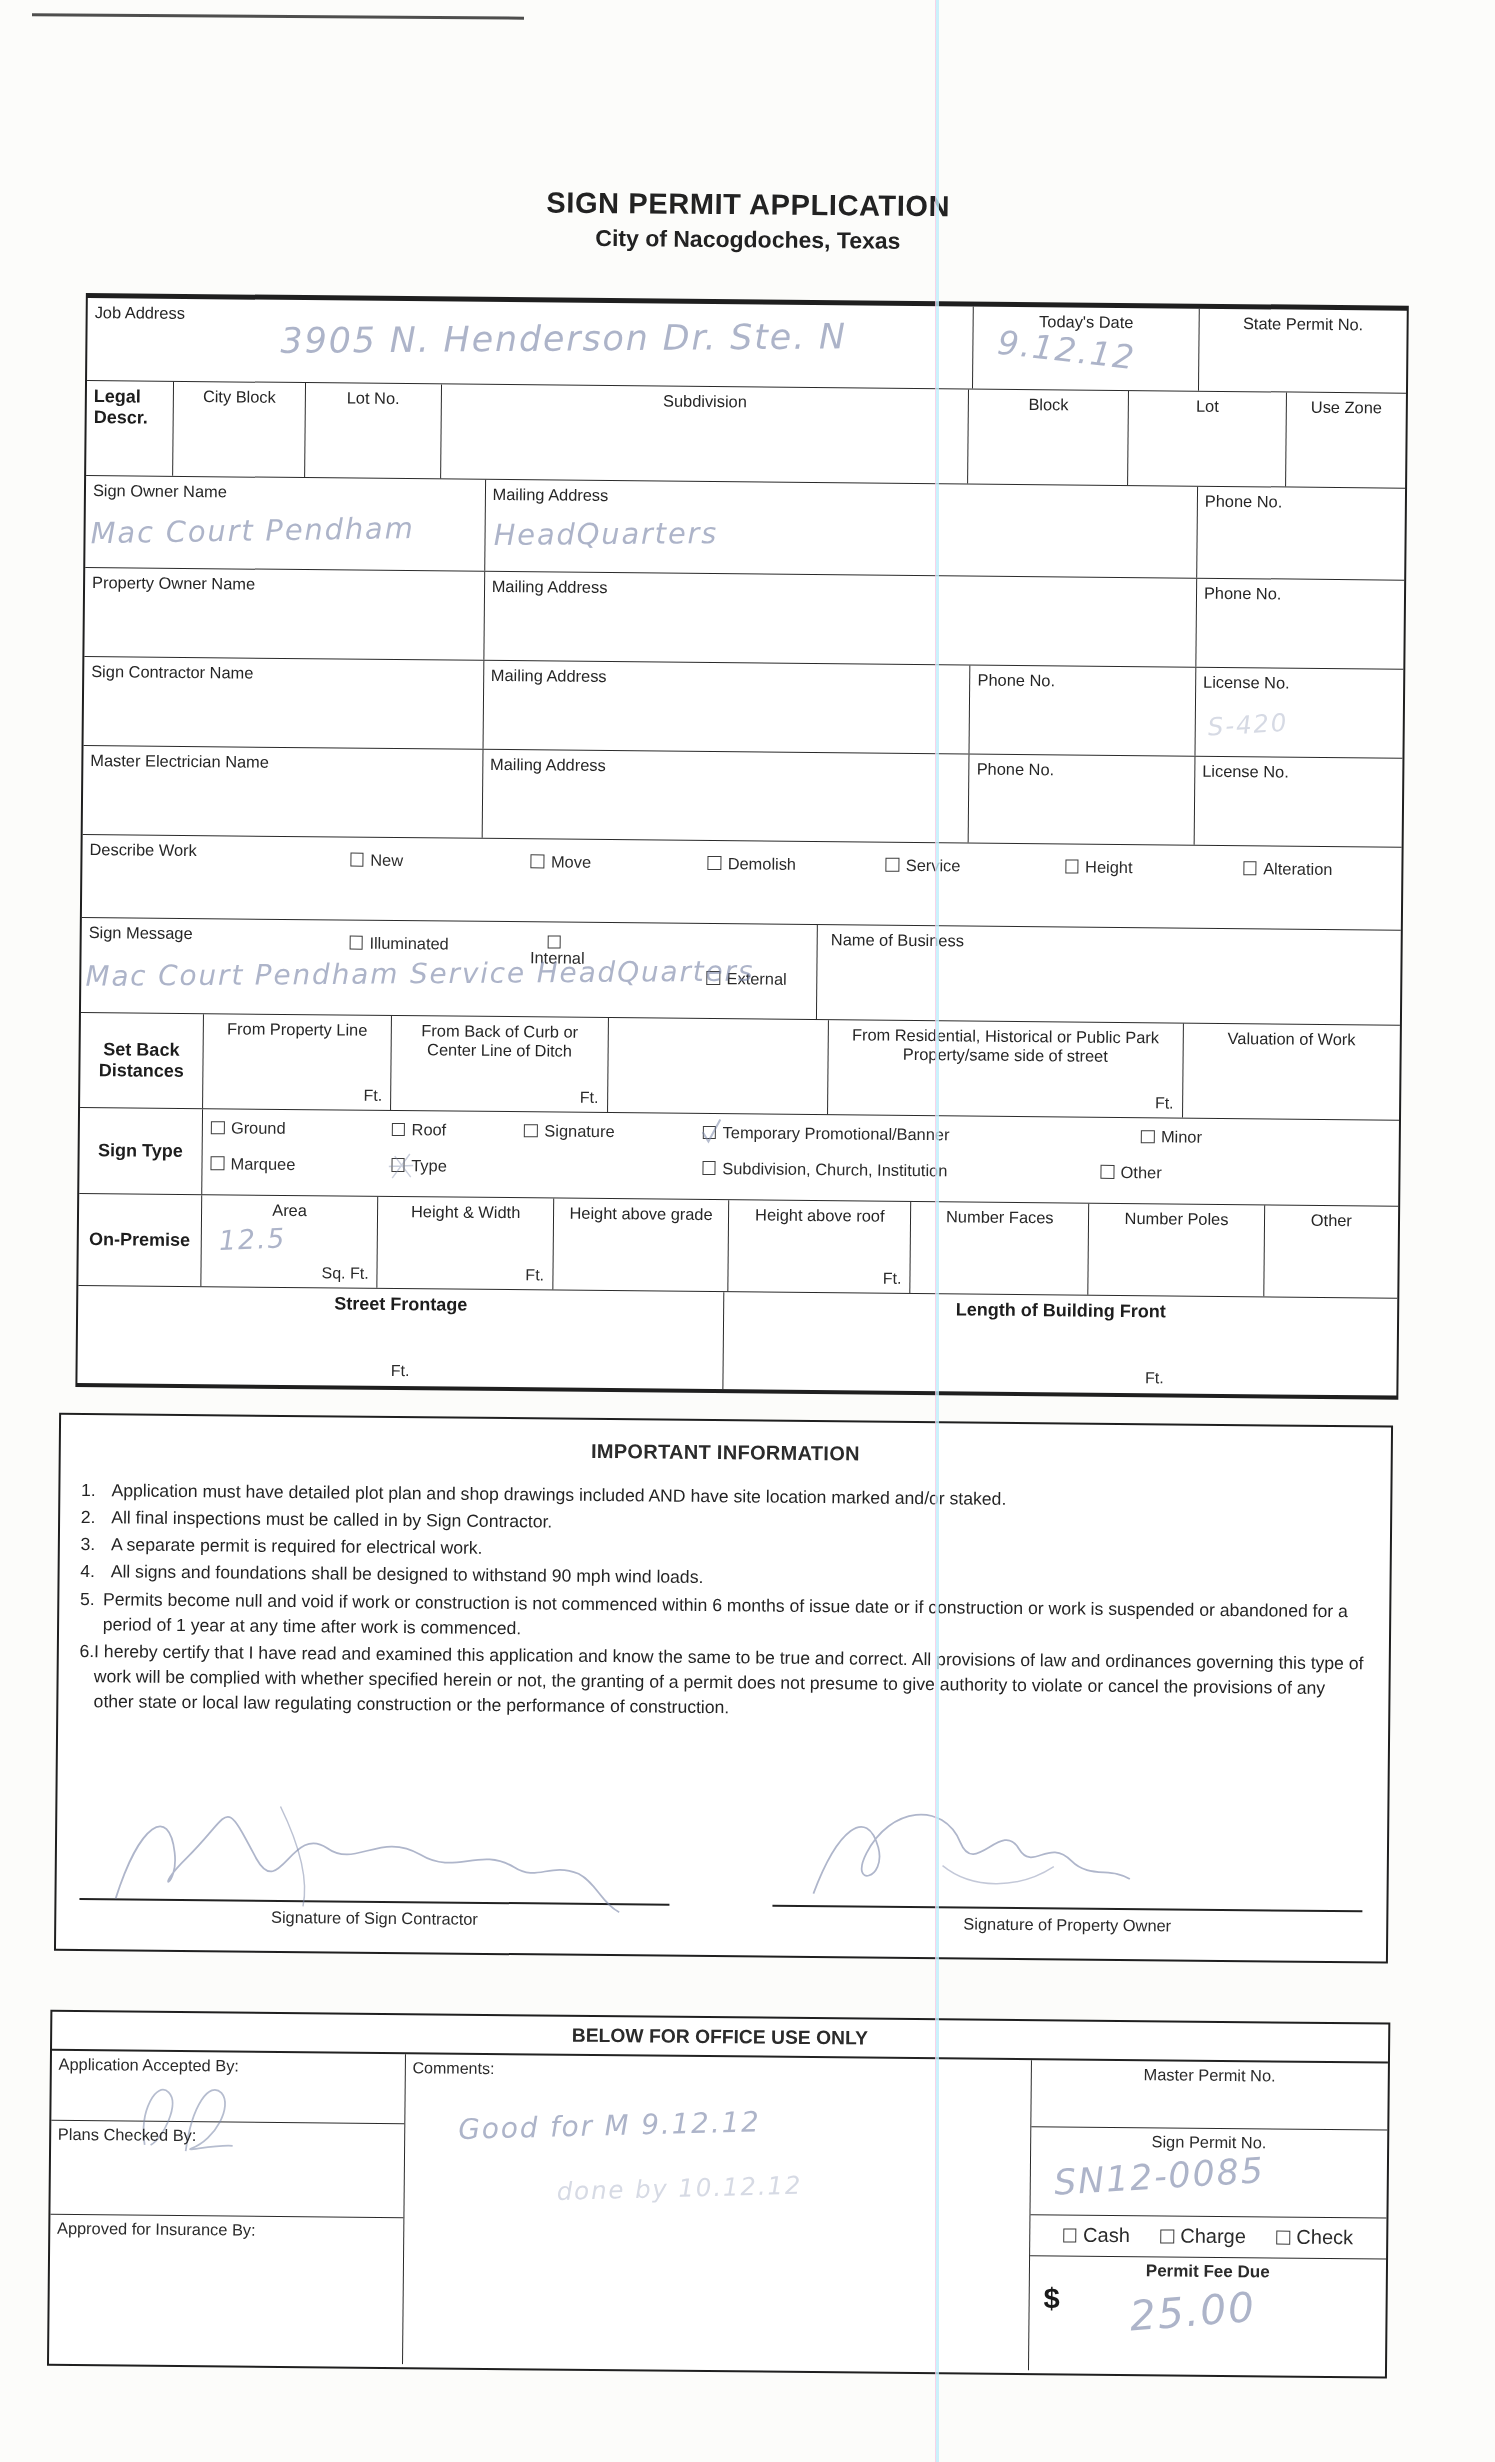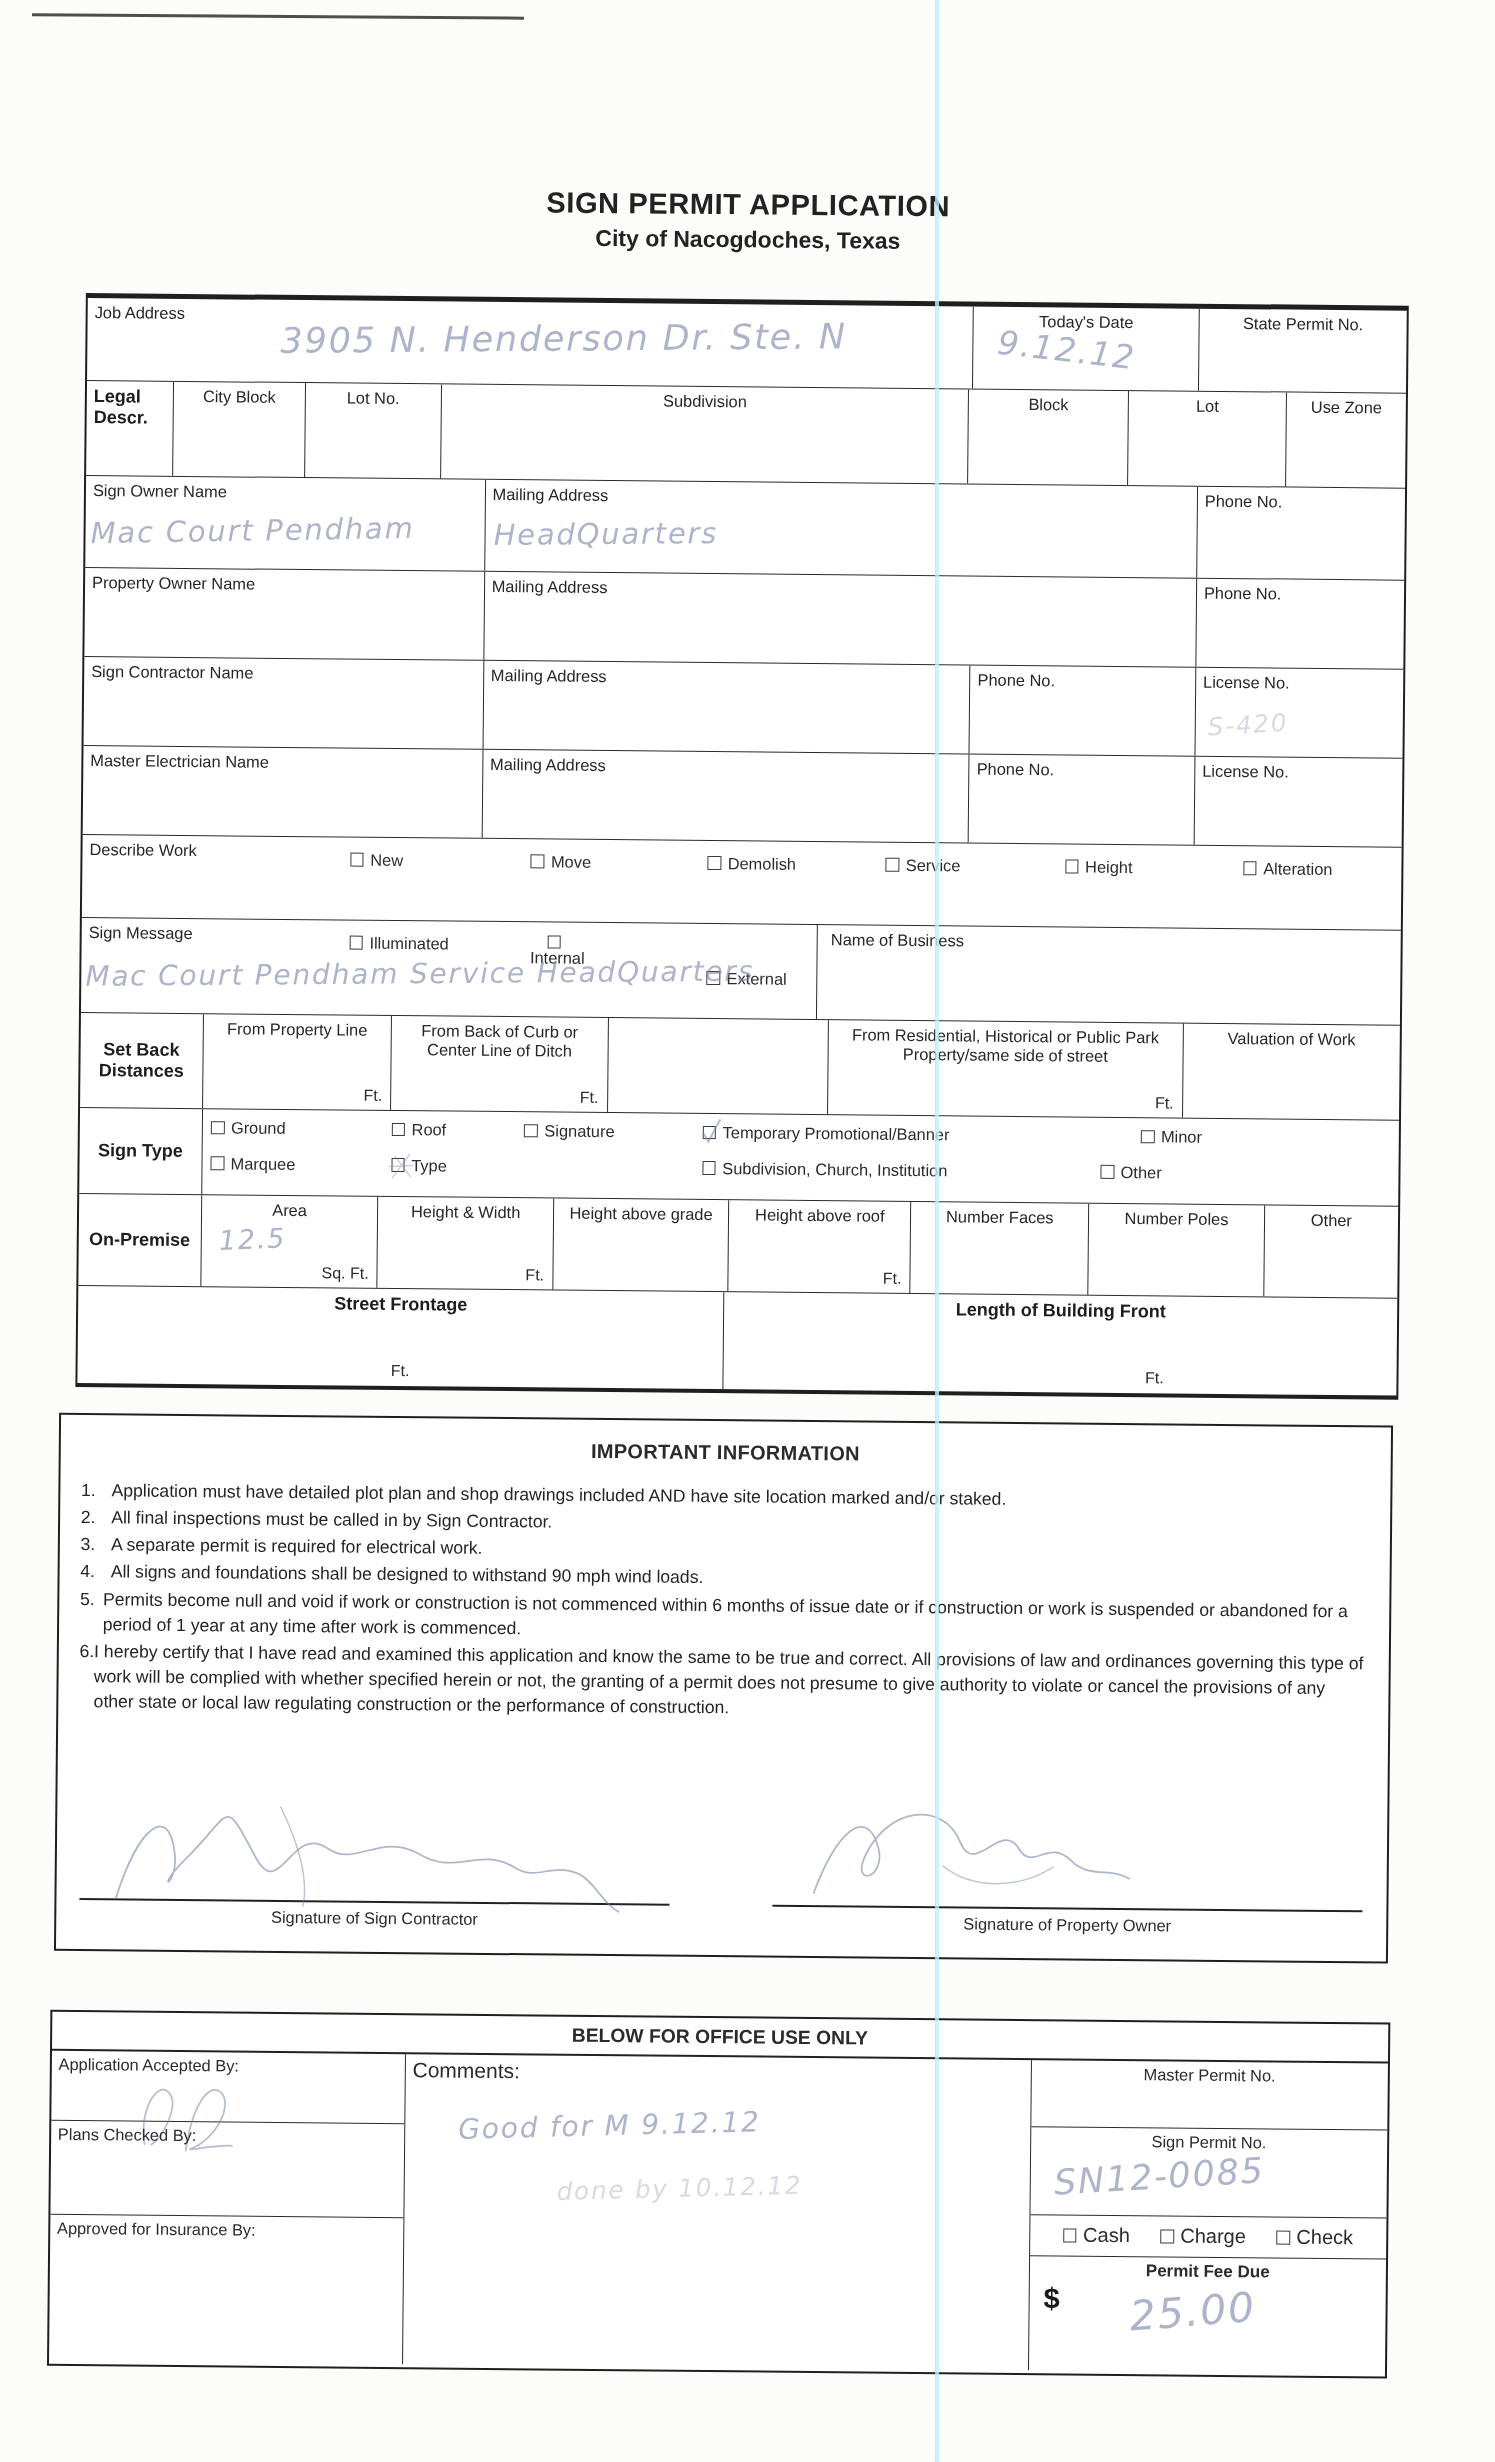--- a/index.html
+++ b/index.html
@@ -365,21 +365,21 @@
           <div class="ocell" style="height:94px;">
             <span>Plans Checked By:</span>
           </div>
           <div class="ocell" style="height:144px;">
             <span>Approved for Insurance By:</span>
           </div>
         </div>
 
         <div class="ocol">
           <div class="ocell" style="height:308px;border-bottom:none;">
-            <span style="font-size:21px;">Comments:</span>
+            <span style="font-size:16px;">Comments:</span>
             <span class="pencil" style="left:53px;top:53px;font-size:28px;transform:rotate(-2deg);">Good for M 9.12.12</span>
             <span class="pencil" style="left:152px;top:117px;font-size:24.6px;transform:rotate(-2deg);opacity:.5;">done by 10.12.12</span>
           </div>
         </div>
 
         <div class="ocol ocol-r">
           <div class="ocell tc" style="height:67px;">
             <span>Master Permit No.</span>
           </div>
           <div class="ocell tc" style="height:88px;">

